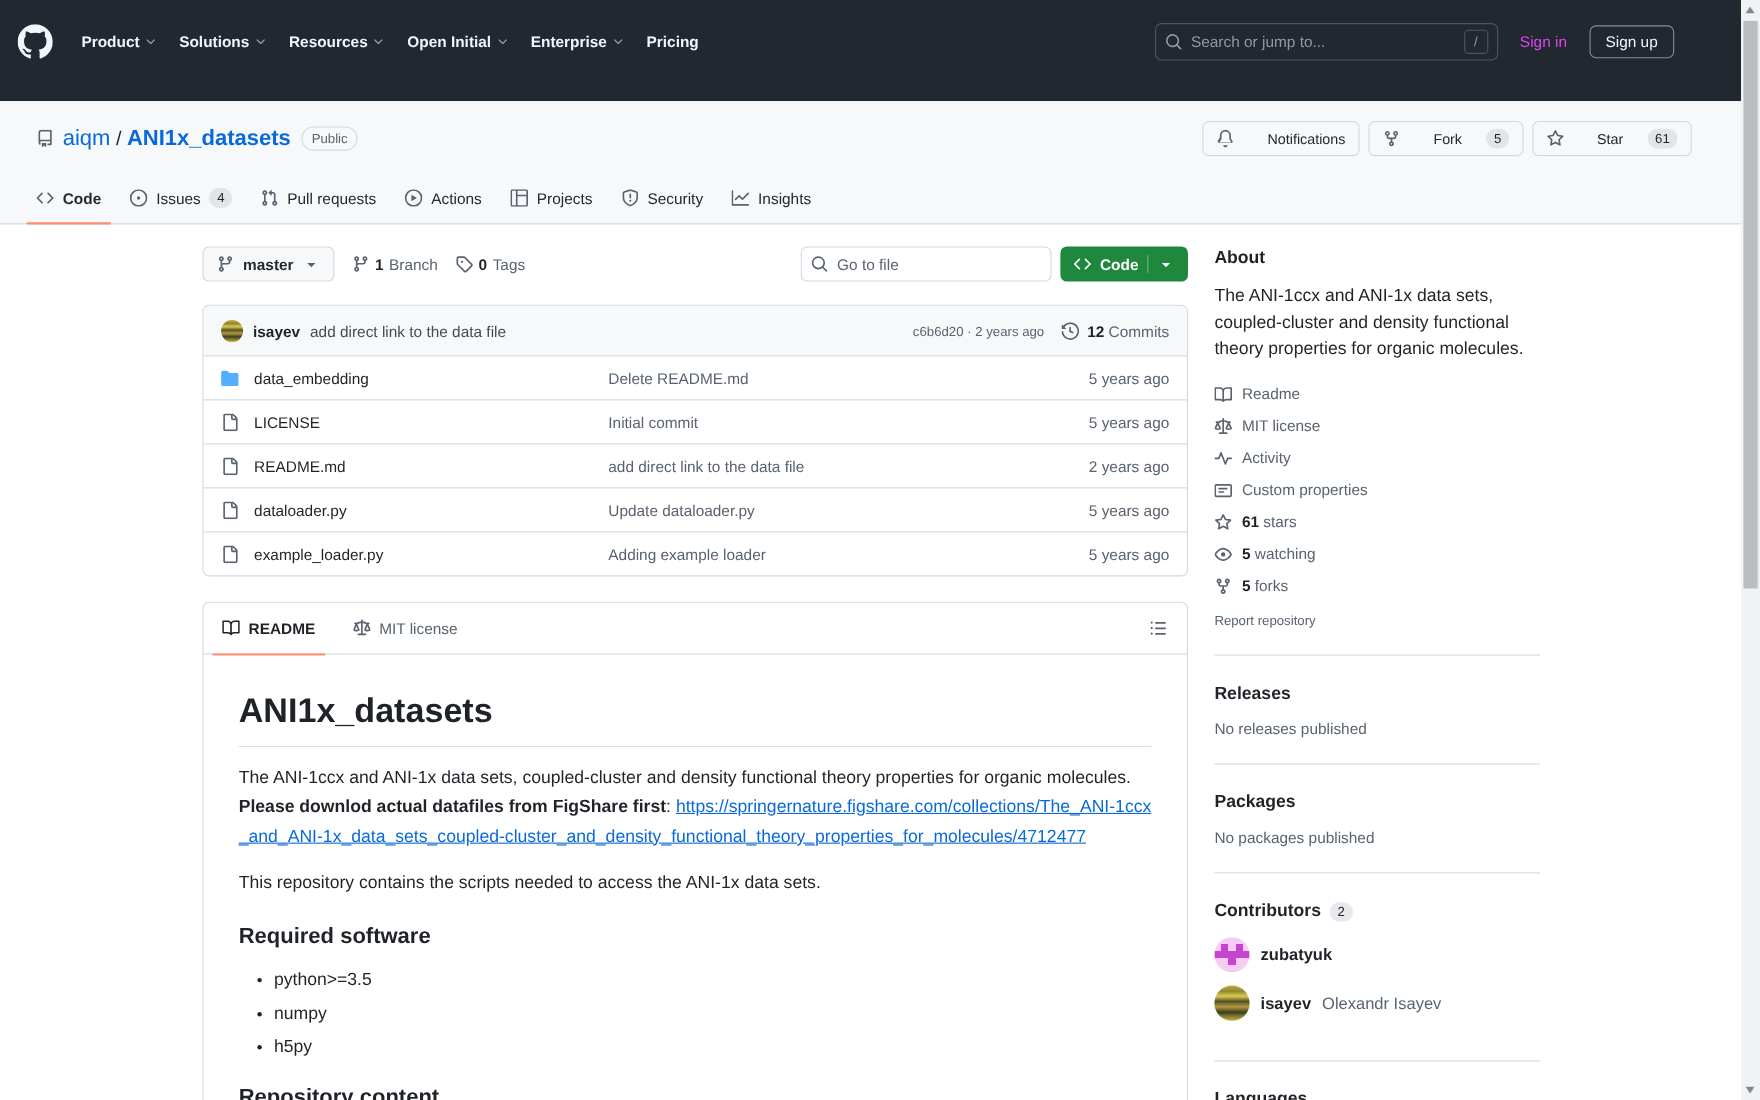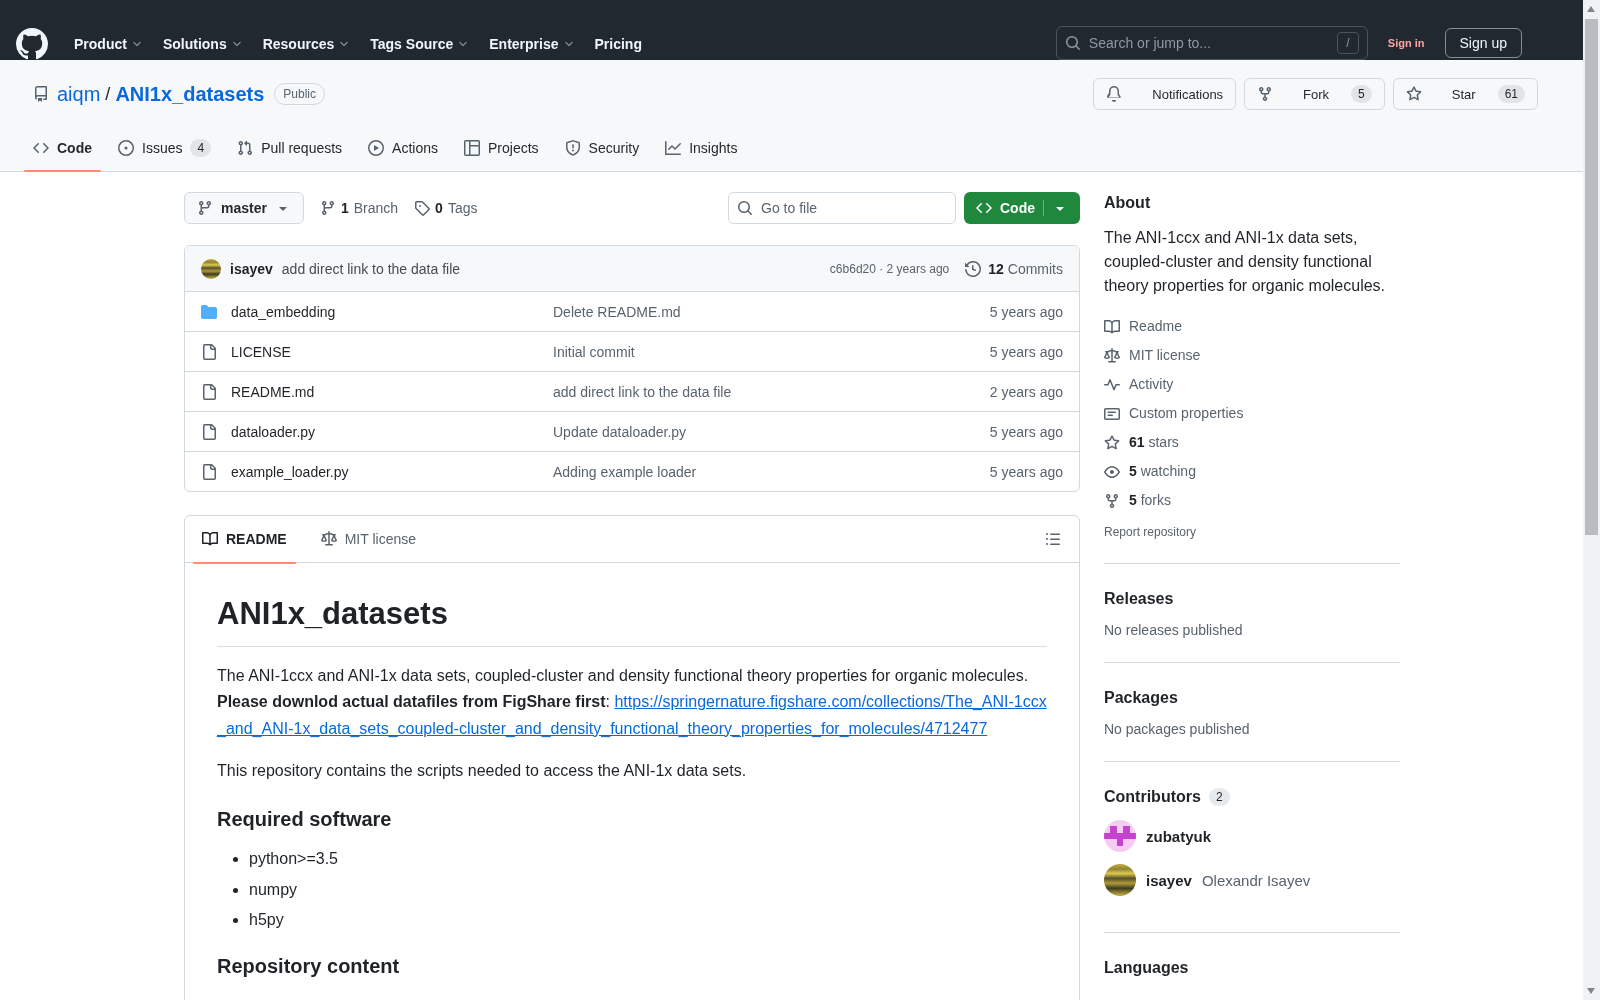--- a/index.html
+++ b/index.html
@@ -7,22 +7,22 @@
   body {
     font-family: "Liberation Sans", "DejaVu Sans", sans-serif;
     font-size: 14px; color: #1f2328; background: #fff;
   }
   a { text-decoration: none; color: inherit; cursor: pointer; }
   .icn { display:inline-flex; align-items:center; justify-content:center; flex:none; }
   .icn svg { display:block; }
 
   
   .gh-header {
-    height: 60px; background: #212830; display: flex; align-items: flex-end;
-    padding: 0 78px 0 16px; gap: 8px;
+    height: 92px; background: #212830; display: flex; align-items: center;
+    padding: 0 78px 16px 16px; gap: 8px;
   }
   .gh-logo { color: #f0f6fc; margin-right: 8px; }
   .gh-nav { display: flex; align-items: center; }
   .gh-nav-item {
     display: flex; align-items: center; gap: 4px; padding: 8px 10px;
     color: #f0f6fc; font-size: 14px; font-weight: 600; cursor: pointer;
   }
   .gh-nav-item .icn { color: #9198a1; }
   .gh-right { margin-left: auto; display: flex; align-items: center; gap: 14px; }
   .gh-search {
@@ -31,21 +31,21 @@
   }
   .gh-search input {
     background: transparent; border: none; outline: none; color: #f0f6fc;
     font-size: 14px; flex: 1; font-family: inherit;
   }
   .gh-search input::placeholder { color: #9198a1; }
   .slash-key {
     width: 22px; height: 22px; border: 1px solid #4d555e; border-radius: 4px;
     font-size: 12px; color: #9198a1; display: flex; align-items: center; justify-content: center;
   }
-  .signin-link { color: #fca5a5; font-size: 11px; font-weight: 700; padding: 4px 6px; }
+  .signin-link { color: #d946ef; font-size: 14px; font-weight: 400; padding: 4px 6px; }
   .signup-btn {
     color: #f0f6fc; font-size: 14px; border: 1px solid #868d96; border-radius: 6px;
     padding: 6px 14px; background: transparent; cursor: pointer; font-family: inherit;
   }
 
   
   .repo-header { background: #f6f8fa; border-bottom: 1px solid #d1d9e0; padding-top: 18px; }
   .repo-title-row { display: flex; align-items: center; padding: 0 62px 0 33px; }
   .repo-title-row .icn { color: #59636e; margin-right: 8px; }
   .repo-owner, .repo-name { color: #0969da; font-size: 20px; }
@@ -213,21 +213,21 @@
       </a>
     <a class="gh-nav-item">
         <span>Resources</span>
         <span class="icn">
           <svg width="12" height="12" viewBox="0 0 16 16" fill="currentColor" aria-hidden="true">
             <path d="M12.78 5.22a.749.749 0 0 1 0 1.06l-4.25 4.25a.749.749 0 0 1-1.06 0L3.22 6.28a.749.749 0 1 1 1.06-1.06L8 8.939l3.72-3.719a.749.749 0 0 1 1.06 0Z"></path>
           </svg>
         </span>
       </a>
     <a class="gh-nav-item">
-        <span>Tags Source</span>
+        <span>Open Initial</span>
         <span class="icn">
           <svg width="12" height="12" viewBox="0 0 16 16" fill="currentColor" aria-hidden="true">
             <path d="M12.78 5.22a.749.749 0 0 1 0 1.06l-4.25 4.25a.749.749 0 0 1-1.06 0L3.22 6.28a.749.749 0 1 1 1.06-1.06L8 8.939l3.72-3.719a.749.749 0 0 1 1.06 0Z"></path>
           </svg>
         </span>
       </a>
     <a class="gh-nav-item">
         <span>Enterprise</span>
         <span class="icn">
           <svg width="12" height="12" viewBox="0 0 16 16" fill="currentColor" aria-hidden="true">

